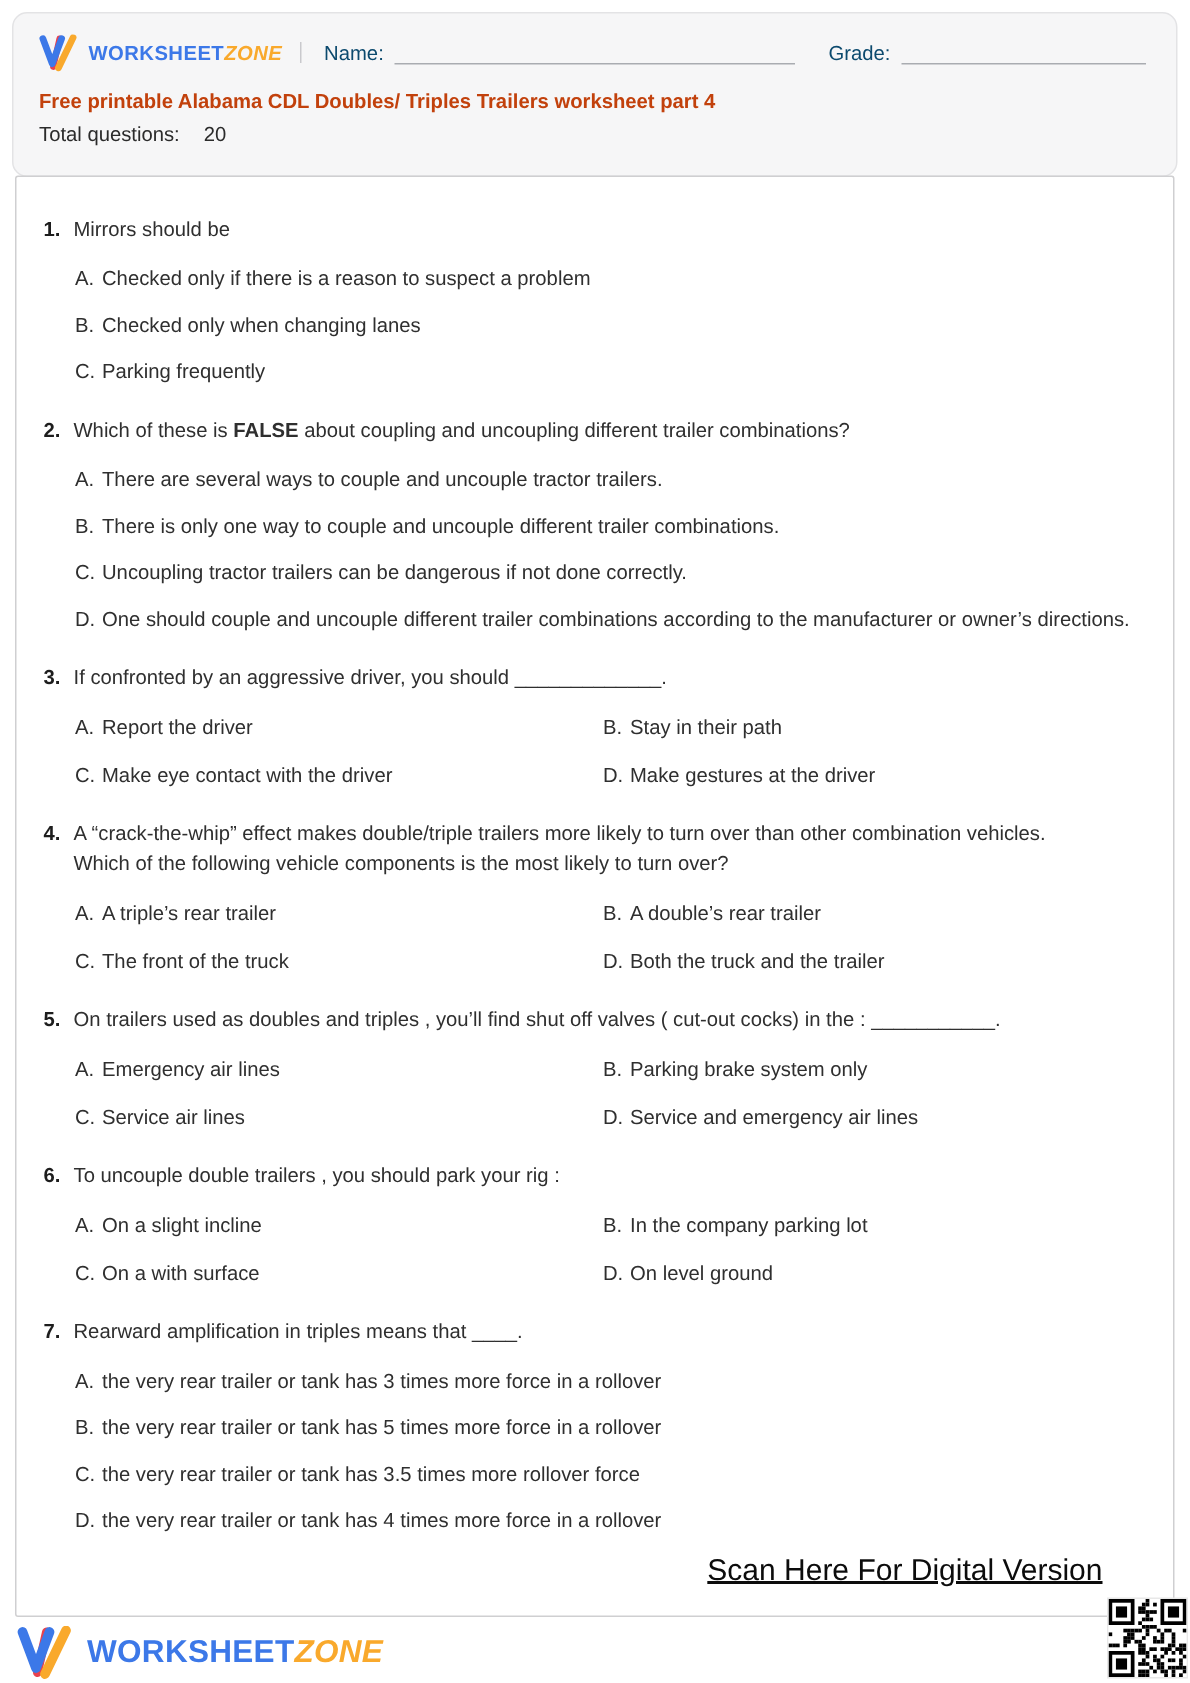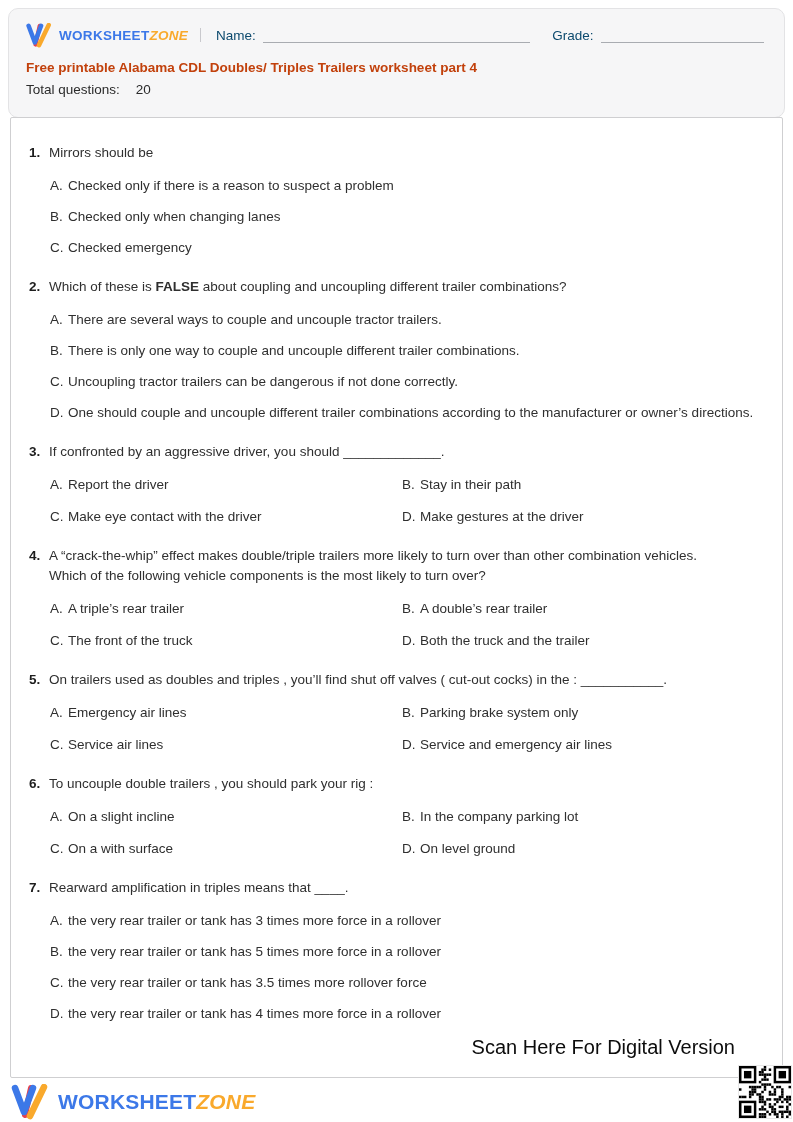--- a/index.html
+++ b/index.html
@@ -39,21 +39,21 @@
   .option { display:flex; line-height:19px; }
   .options.single .option { margin-bottom:12px; }
   .options.single .option:last-child { margin-bottom:0; }
   .options.two-col { display:grid; grid-template-columns:352px 1fr; row-gap:13px; }
   .opt-letter { flex:0 0 18px; }
   .opt-text { flex:1; }
 
   
   .footer-logo { position:absolute; left:10px; top:1084px; display:flex; align-items:center; gap:8px; }
   .footer-logo .brand-text { font-size:21px; letter-spacing:.2px; }
-  .scan-text { position:absolute; top:1036px; right:58px; font-size:20px; color:#0c0c0c; }
+  .scan-text { position:absolute; top:1036px; right:58px; font-size:20px; color:#0c0c0c;text-decoration:underline; }
   .qr { position:absolute; left:739px; top:1066px; width:52px; height:52px; background:#fff;
         box-shadow:0 0 0 1px #e8e8e8; }
 </style>
 </head>
 <body>
 
 <div class="page">
 
   <div class="header-card">
     <div class="header-row">
@@ -87,21 +87,21 @@
           <div class="option">
             <span class="opt-letter">A.</span>
             <span class="opt-text">Checked only if there is a reason to suspect a problem</span>
           </div>
           <div class="option">
             <span class="opt-letter">B.</span>
             <span class="opt-text">Checked only when changing lanes</span>
           </div>
           <div class="option">
             <span class="opt-letter">C.</span>
-            <span class="opt-text">Checked emergency</span>
+            <span class="opt-text">Parking frequently</span>
           </div>
         </div>
       </div>
       <div class="question">
         <div class="q-head">
           <span class="q-num">2.</span>
           <span class="q-text"><span>Which of these is </span><b>FALSE</b><span> about coupling and uncoupling different trailer combinations?</span></span>
         </div>
         <div class="options single">
           <div class="option">

